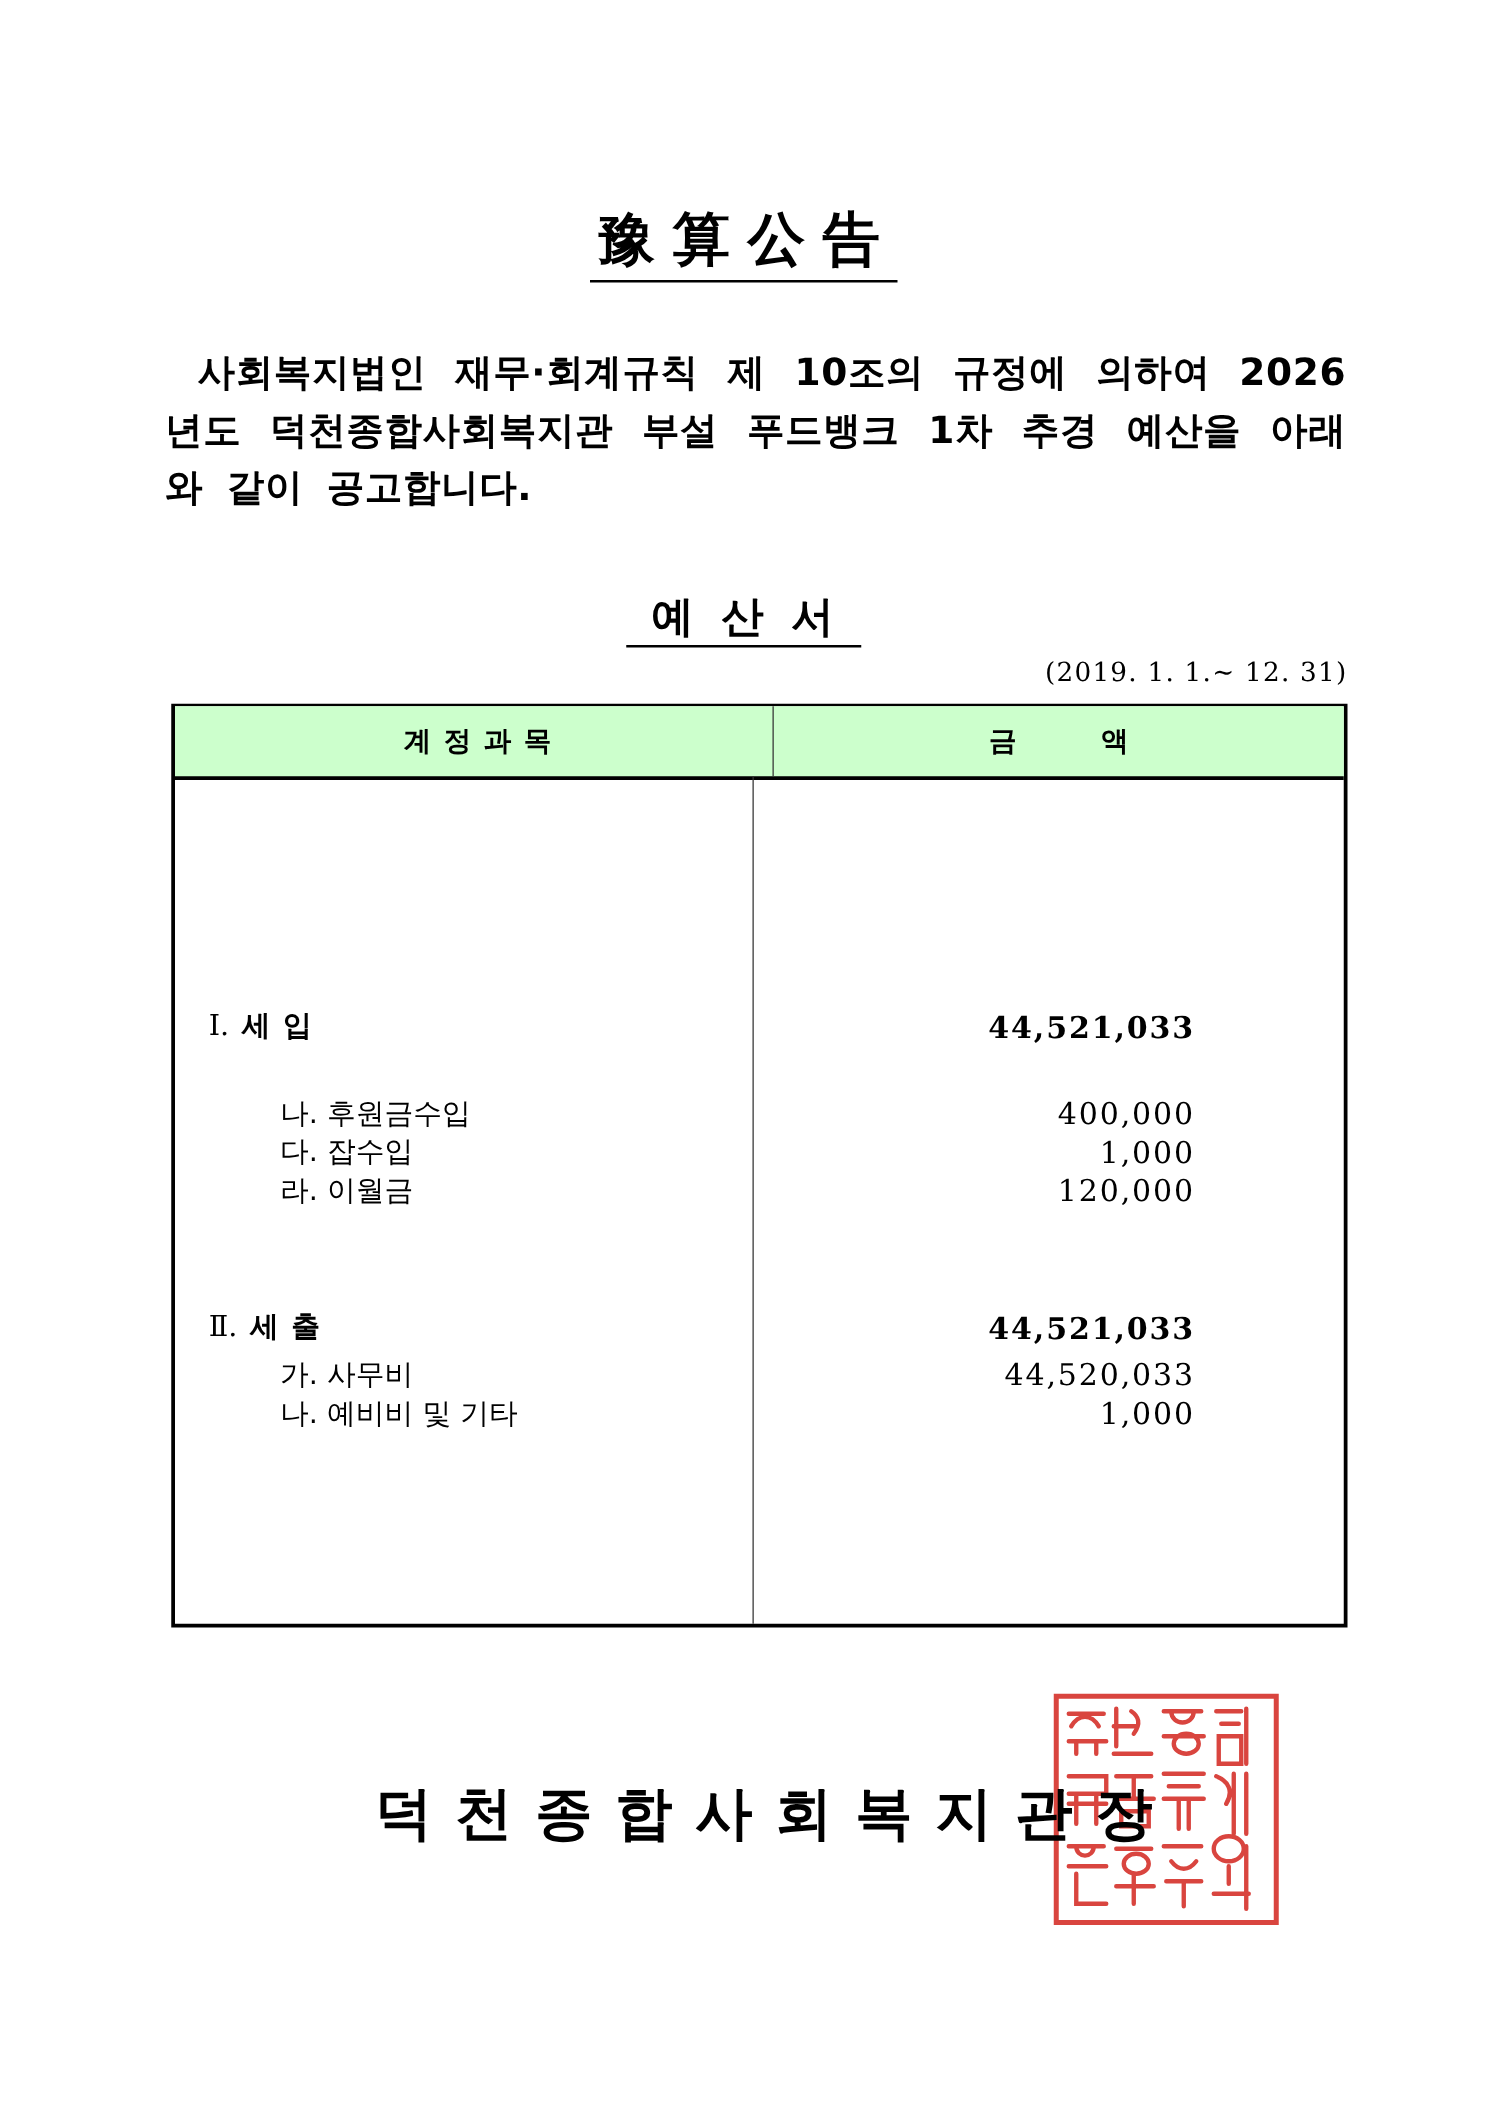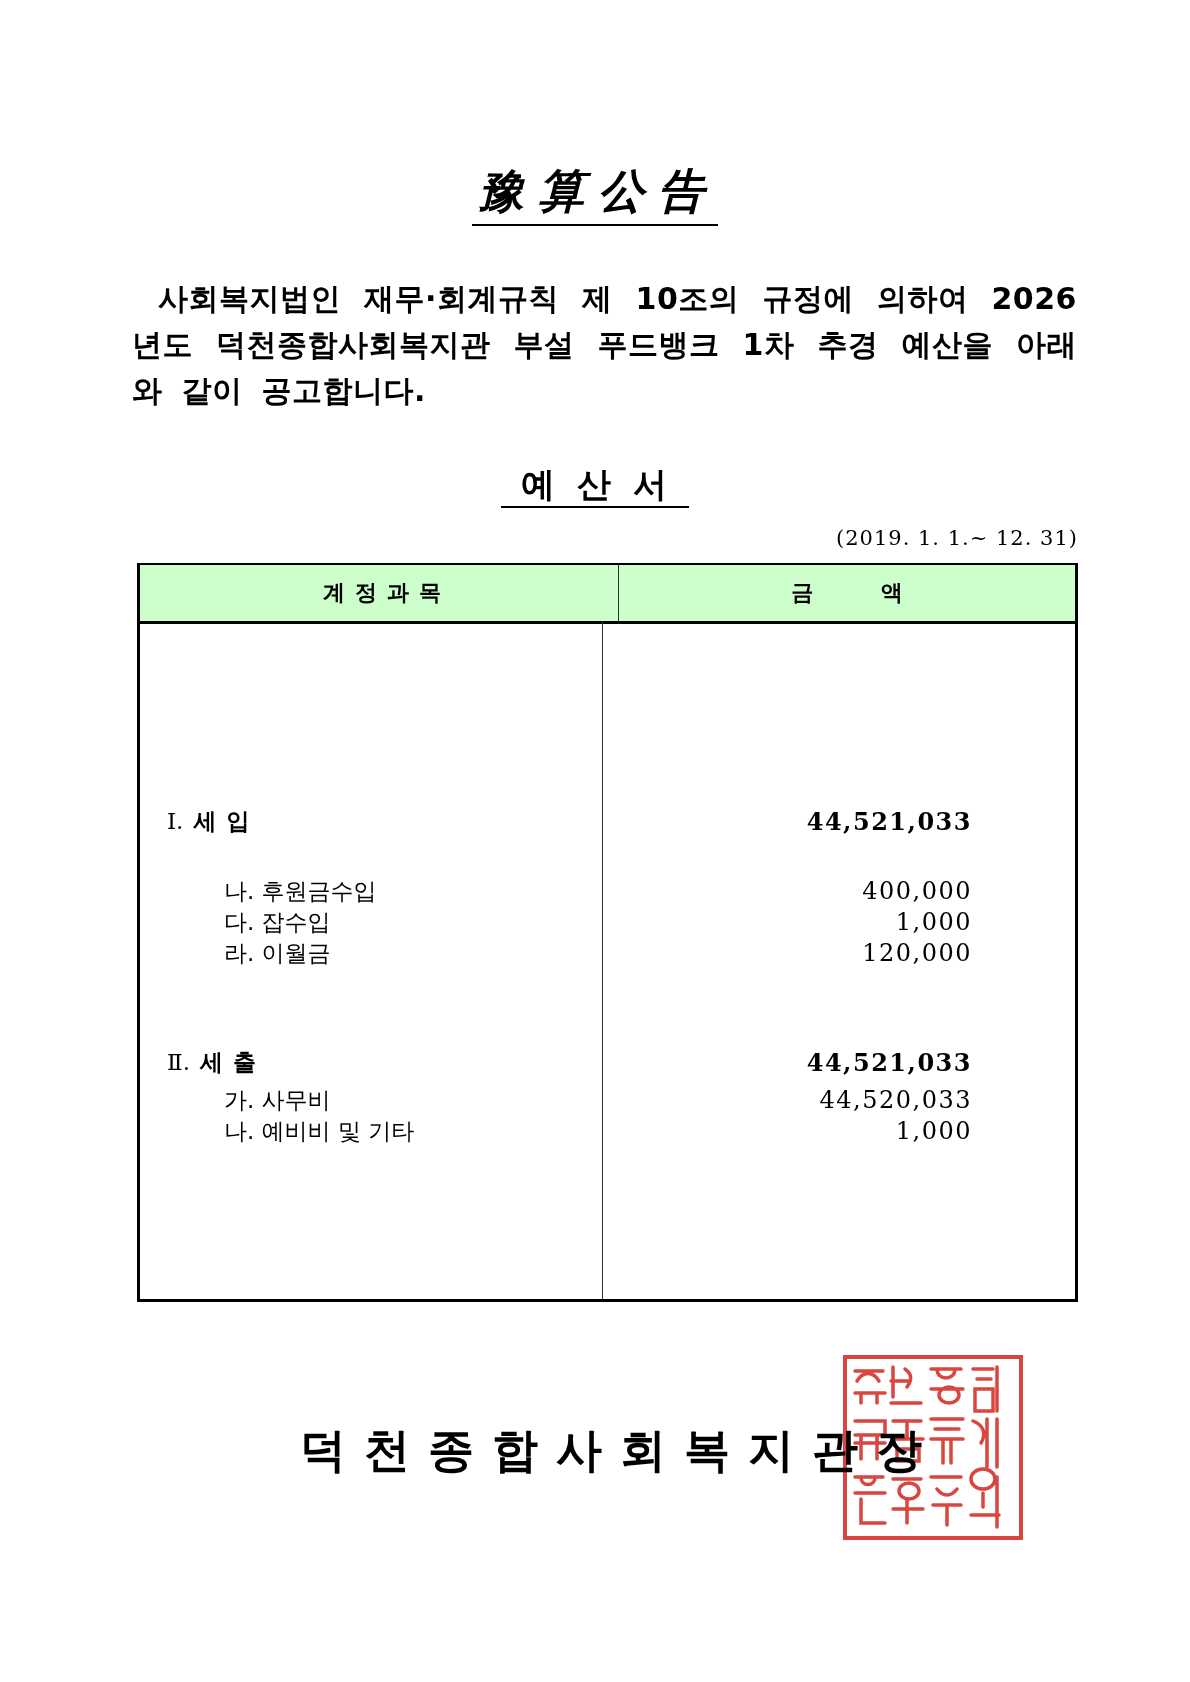--- a/index.html
+++ b/index.html
@@ -7,30 +7,30 @@
     width: 1190px; height: 1682px; position: relative; overflow: hidden;
     font-family: "DejaVu Sans", "Liberation Sans", sans-serif; color: #000;
   }
   .abs { position: absolute; }
   .title {
     left: 0; width: 1190px; top: 160px; text-align: center;
     font-family: "DejaVu Serif", "Liberation Serif", serif;
     font-size: 46px; font-weight: bold; letter-spacing: 14px; line-height: 62px;
   }
   .title span {
-    display: inline-block; border-bottom: 2px solid #000; padding: 0 0 2px 6px; font-style: italic;
+    display: inline-block; border-bottom: 2px solid #000; padding: 0 0 2px 6px;
   }
   .para {
     left: 132px; width: 945px; top: 276px;
     font-size: 30px; font-weight: bold; line-height: 46px;
     text-align: justify; word-spacing: 8px; letter-spacing: 0.5px;
   }
   .para .indent { display: inline-block; width: 26px; }
   .subtitle {
-    left: 0; width: 1190px; top: 462px; text-align: center;
+    left: 0; width: 1190px; top: 472px; text-align: center;
     font-size: 34px; font-weight: bold; letter-spacing: 22px; line-height: 44px;
   }
   .subtitle span {
     display: inline-block; border-bottom: 2px solid #000; padding-left: 20px;
   }
   .period {
     right: 112px; top: 526px; font-family: "DejaVu Serif", "Liberation Serif", serif;
     font-size: 21px; letter-spacing: 1px;
   }
   .table {
@@ -42,21 +42,21 @@
     position: absolute; left: 0; top: 0; right: 0; height: 56px;
     background: #ccffcc; border-bottom: 3px solid #000; display: flex; padding-left: 16px;
   }
   .th {
     display: flex; align-items: center; justify-content: center;
     font-size: 22px; font-weight: bold;
   }
   .th.col1 { width: 462px; border-right: 1px solid #333; letter-spacing: 10px; }
   .th.col2 { flex: 1; word-spacing: 60px; }
   .vdiv { position: absolute; left: 462px; top: 56px; bottom: 0; border-left: 1px solid #333; }
-  .row { position: absolute; left: 0; right: 0; height: 31px; }
+  .row { position: absolute; left: 0; right: 16px; height: 31px; }
   .row .label { position: absolute; left: 27px; font-size: 23px; line-height: 31px; }
   .row.section .label { font-weight: bold; }
   .row.section .roman { font-family: "DejaVu Serif", "Liberation Serif", serif; font-weight: normal; margin-right: 10px; }
   .row.section .label .txt { letter-spacing: 10px; }
   .row.item .label { left: 84px; }
   .row .amount {
     position: absolute; right: 103px; line-height: 31px;
     font-family: "DejaVu Serif", "Liberation Serif", serif; font-size: 24px; letter-spacing: 1.5px;
   }
   .row.section .amount { font-weight: bold; }

